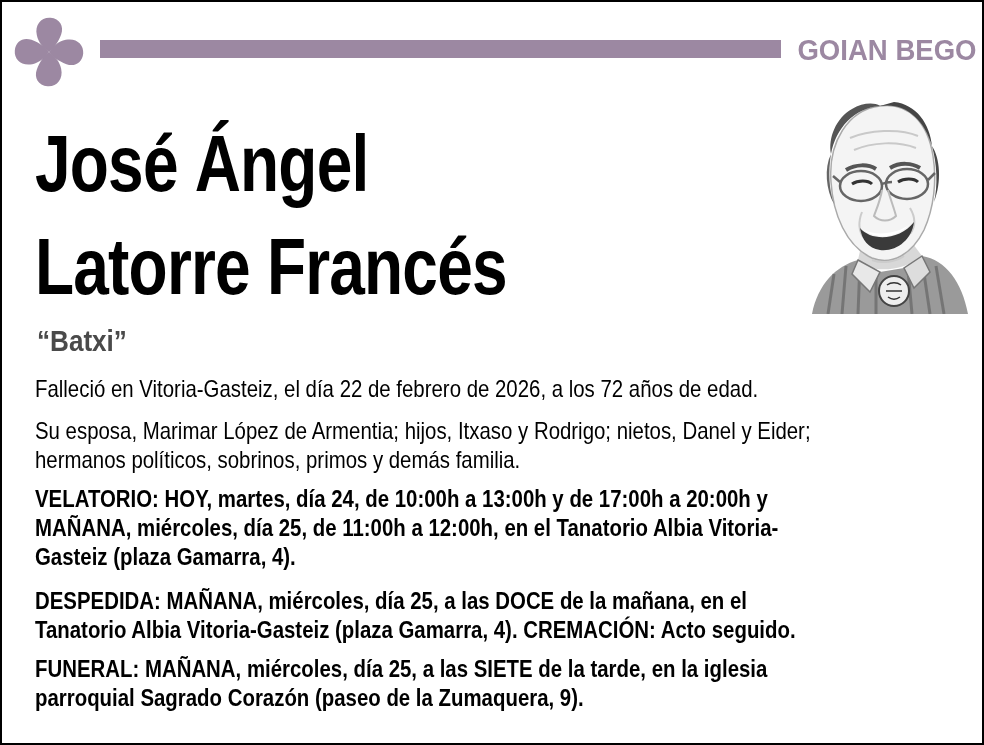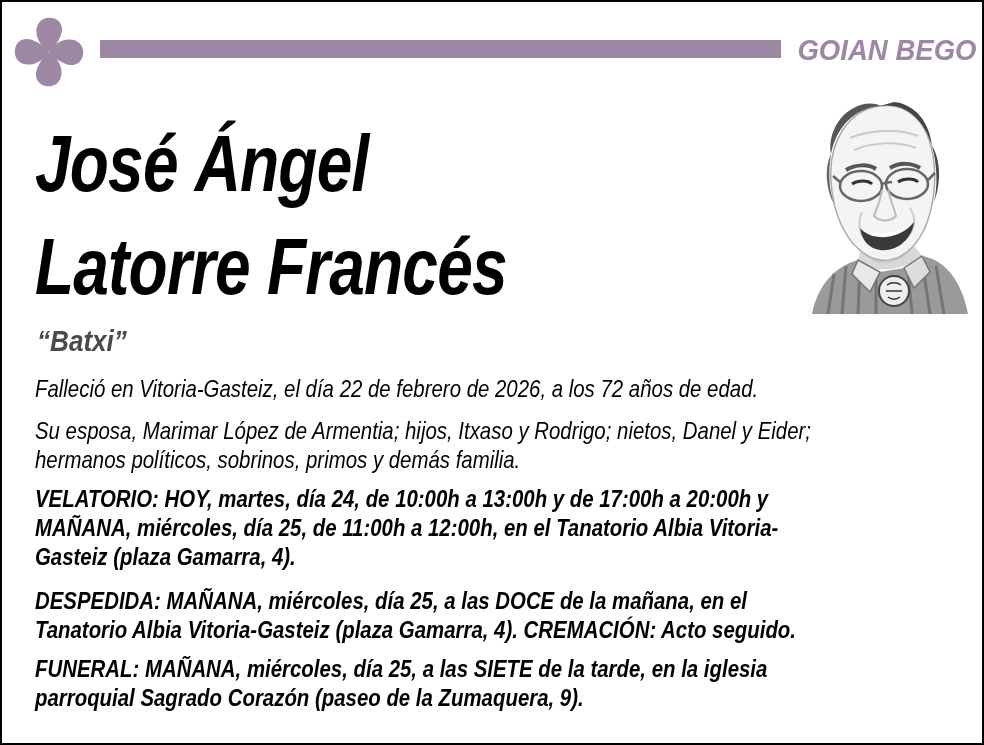--- a/index.html
+++ b/index.html
@@ -4,21 +4,20 @@
 <style>
   html,body { margin:0; padding:0; background:#fff; }
   #page {
     position: relative;
     width: 984px; height: 745px;
     box-sizing: border-box;
     background: #fff;
     border: 2px solid #000;
     overflow: hidden;
     font-family: "Liberation Sans", sans-serif;
-    font-style: italic;
   }
   .lauburu {
     position: absolute; left: 8px; top: 12px;
     width: 78px; height: 76px;
   }
   .header-bar {
     position: absolute; left: 98px; top: 38px;
     width: 681px; height: 18px;
   }
   .motto {

